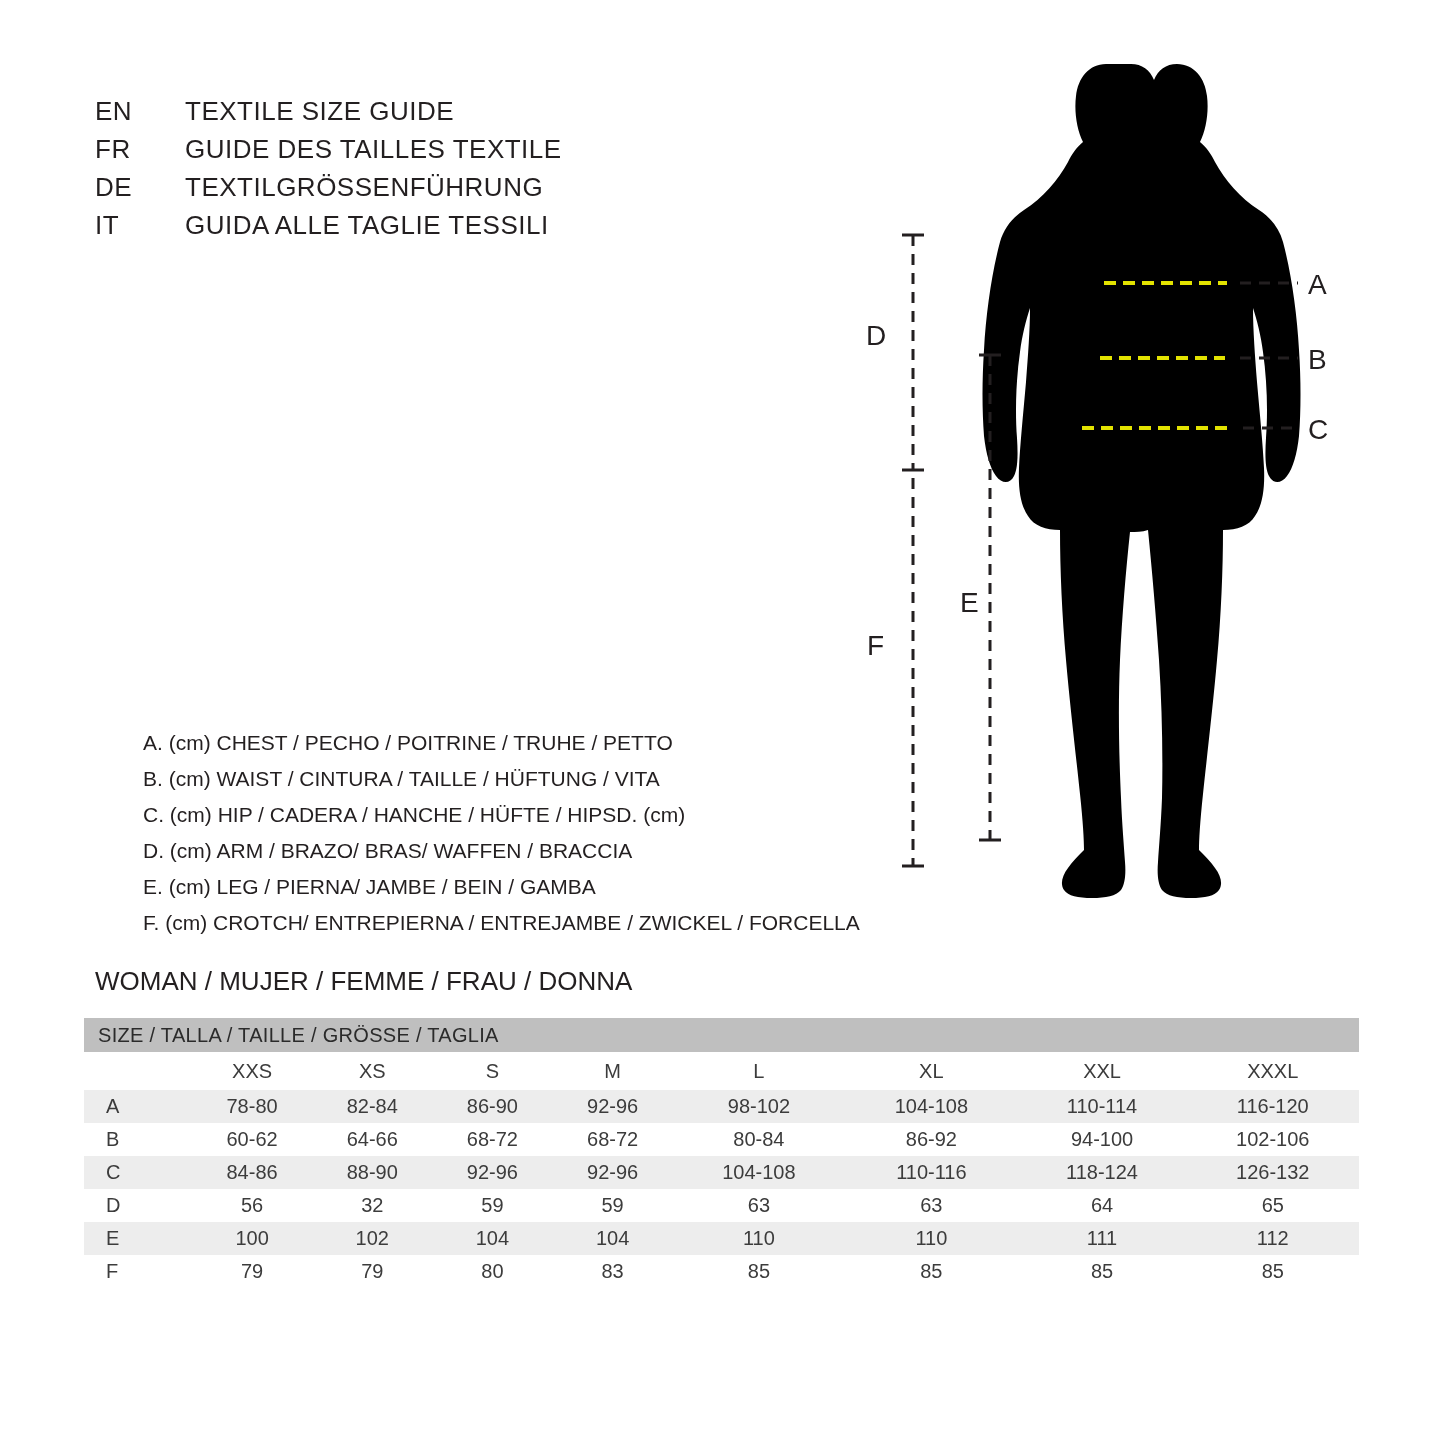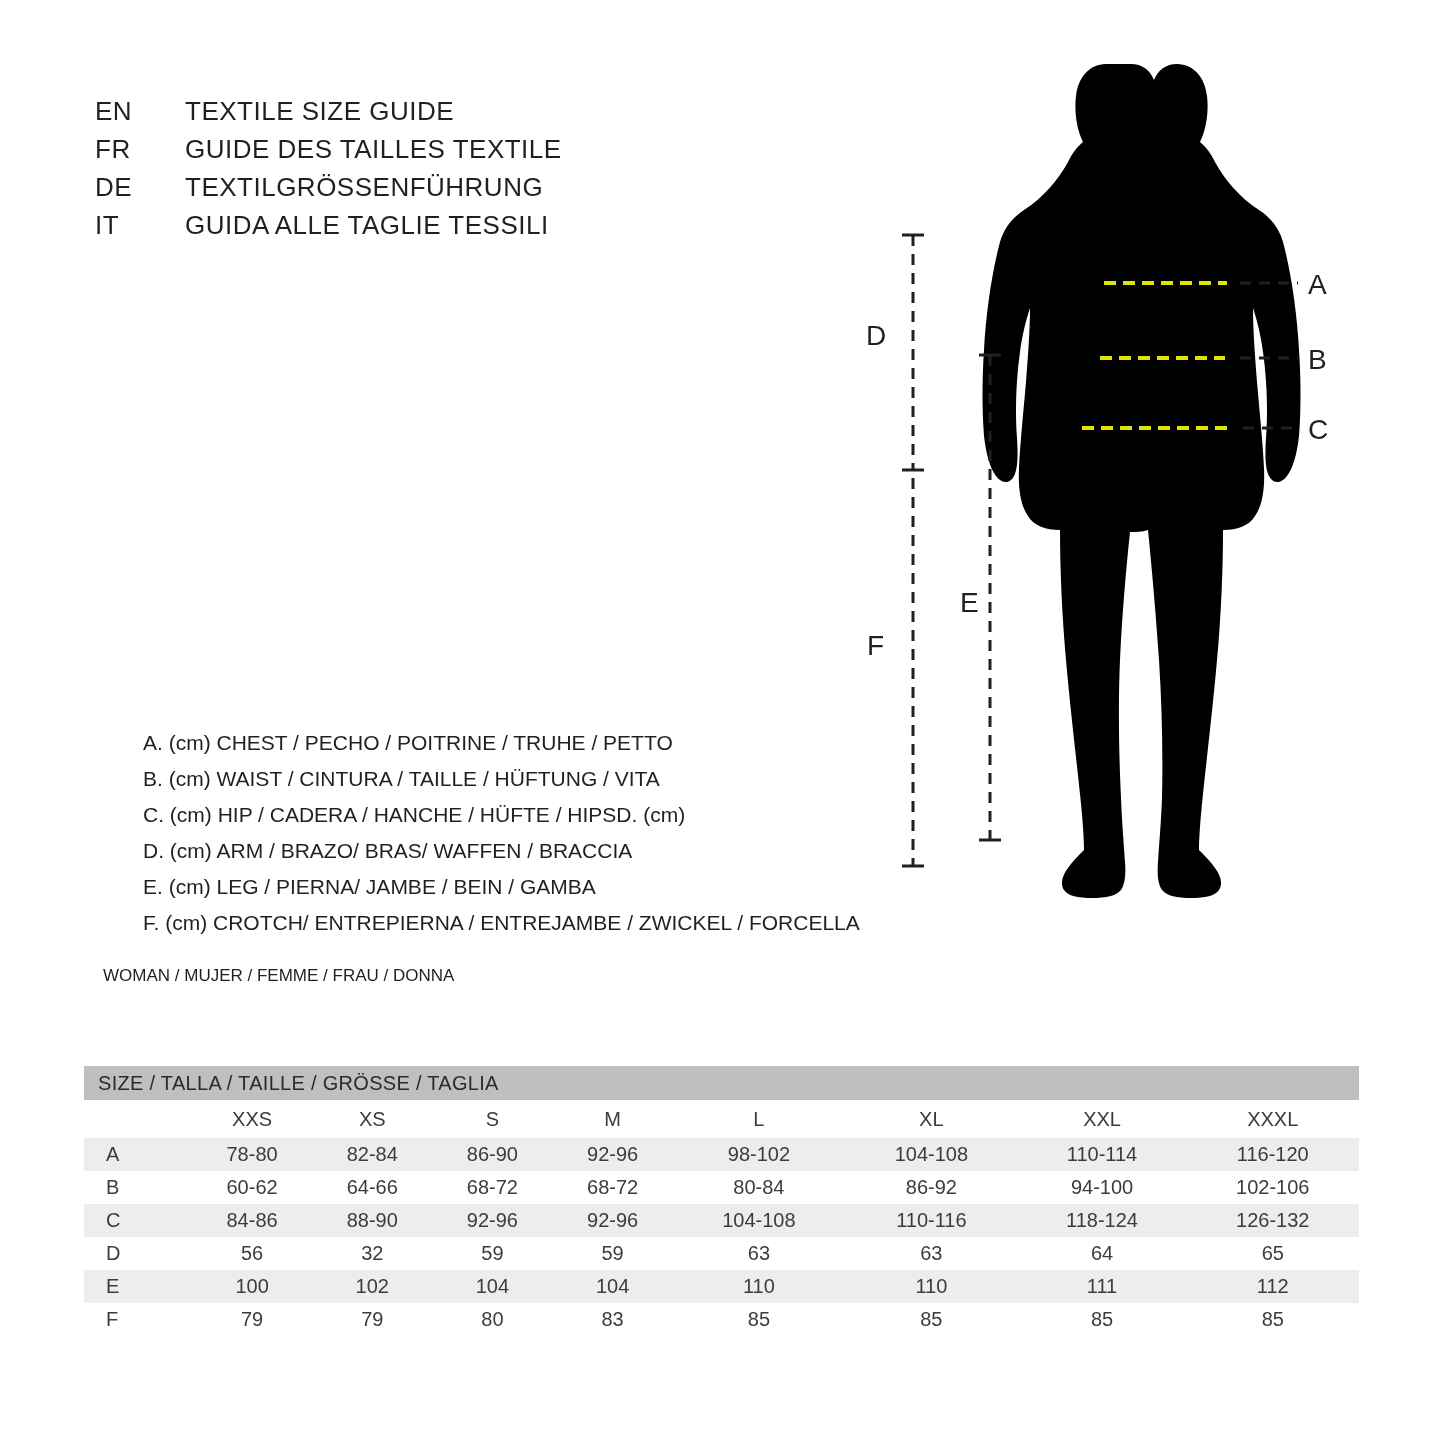--- a/index.html
+++ b/index.html
@@ -52,31 +52,30 @@
     color: #231f20;
     white-space: nowrap;
     margin-left: 48px;
   }
 
   
   #gender-caption {
     position: absolute;
     left: 95px;
     top: 966px;
-    font-size: 17px;
+    font-size: 26px;
     color: #231f20;
     white-space: nowrap;
-    margin-left: 8px;
   }
 
   
   #size-table {
     position: absolute;
     left: 84px;
-    top: 1066px;
+    top: 1018px;
     width: 1275px;
     border-collapse: collapse;
     font-size: 20px;
     color: #3c3c3c;
   }
   #size-table td {
     padding: 0;
     height: 33px;
     text-align: center;
     vertical-align: middle;

